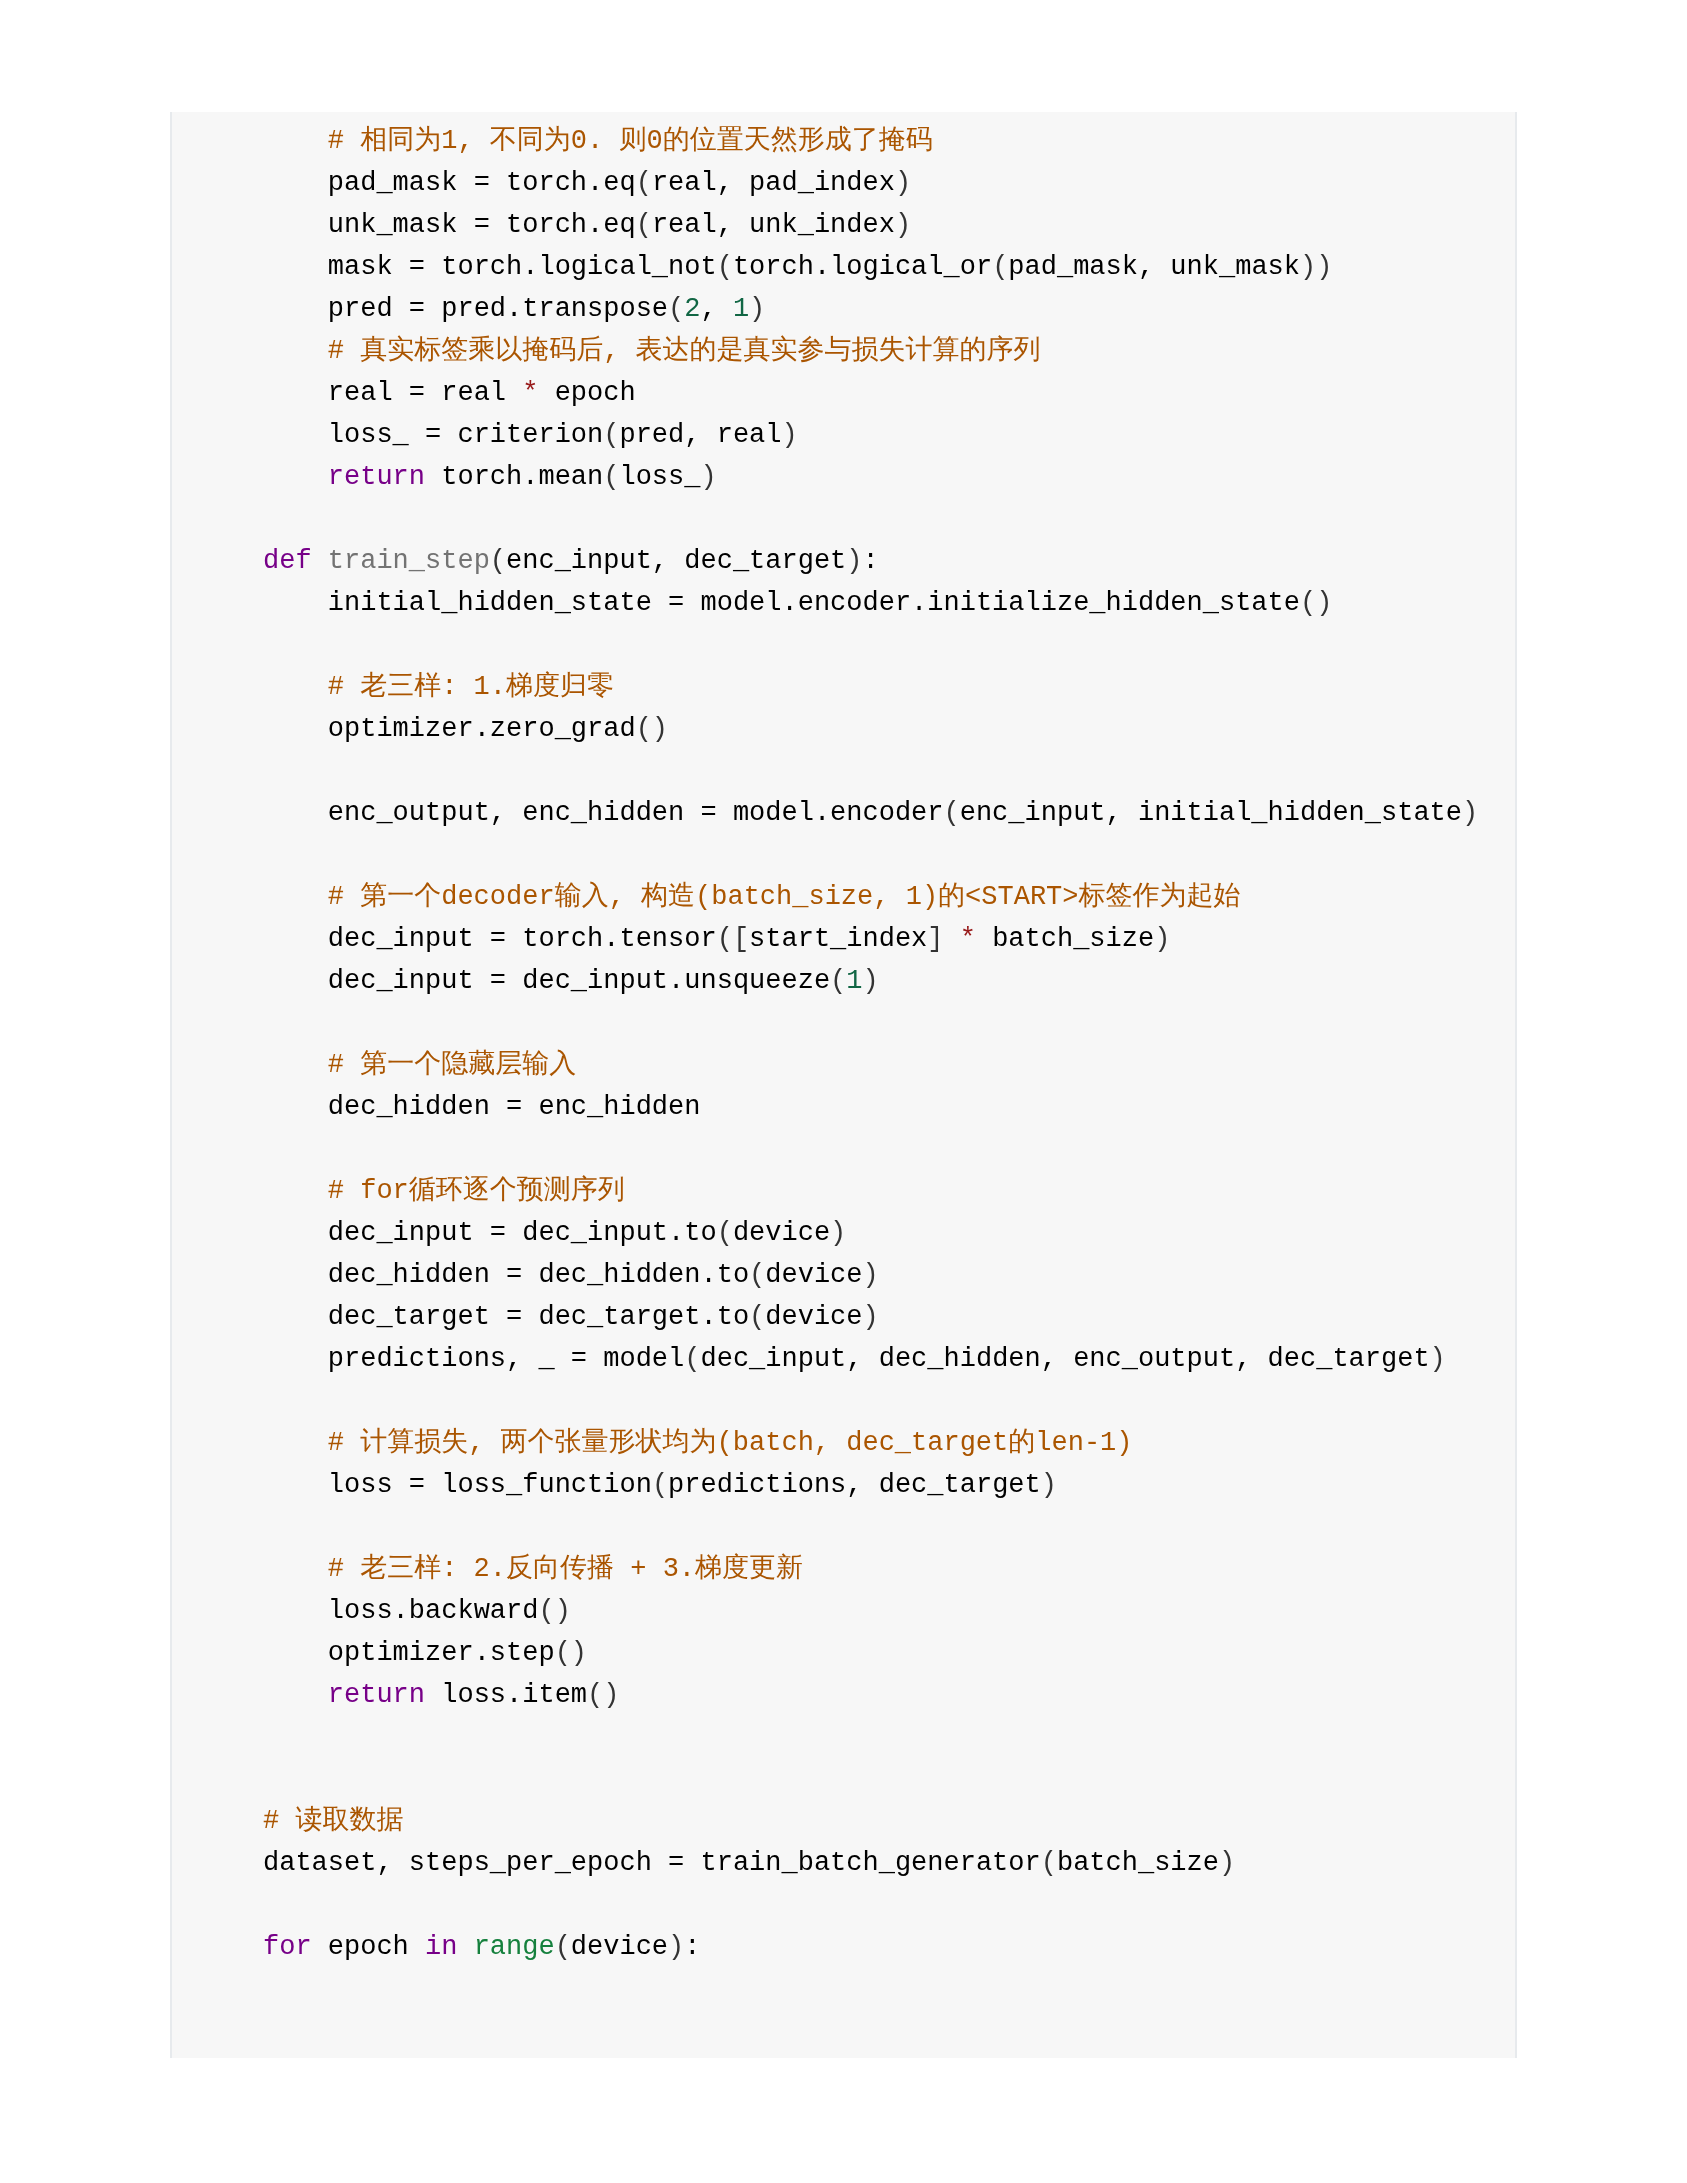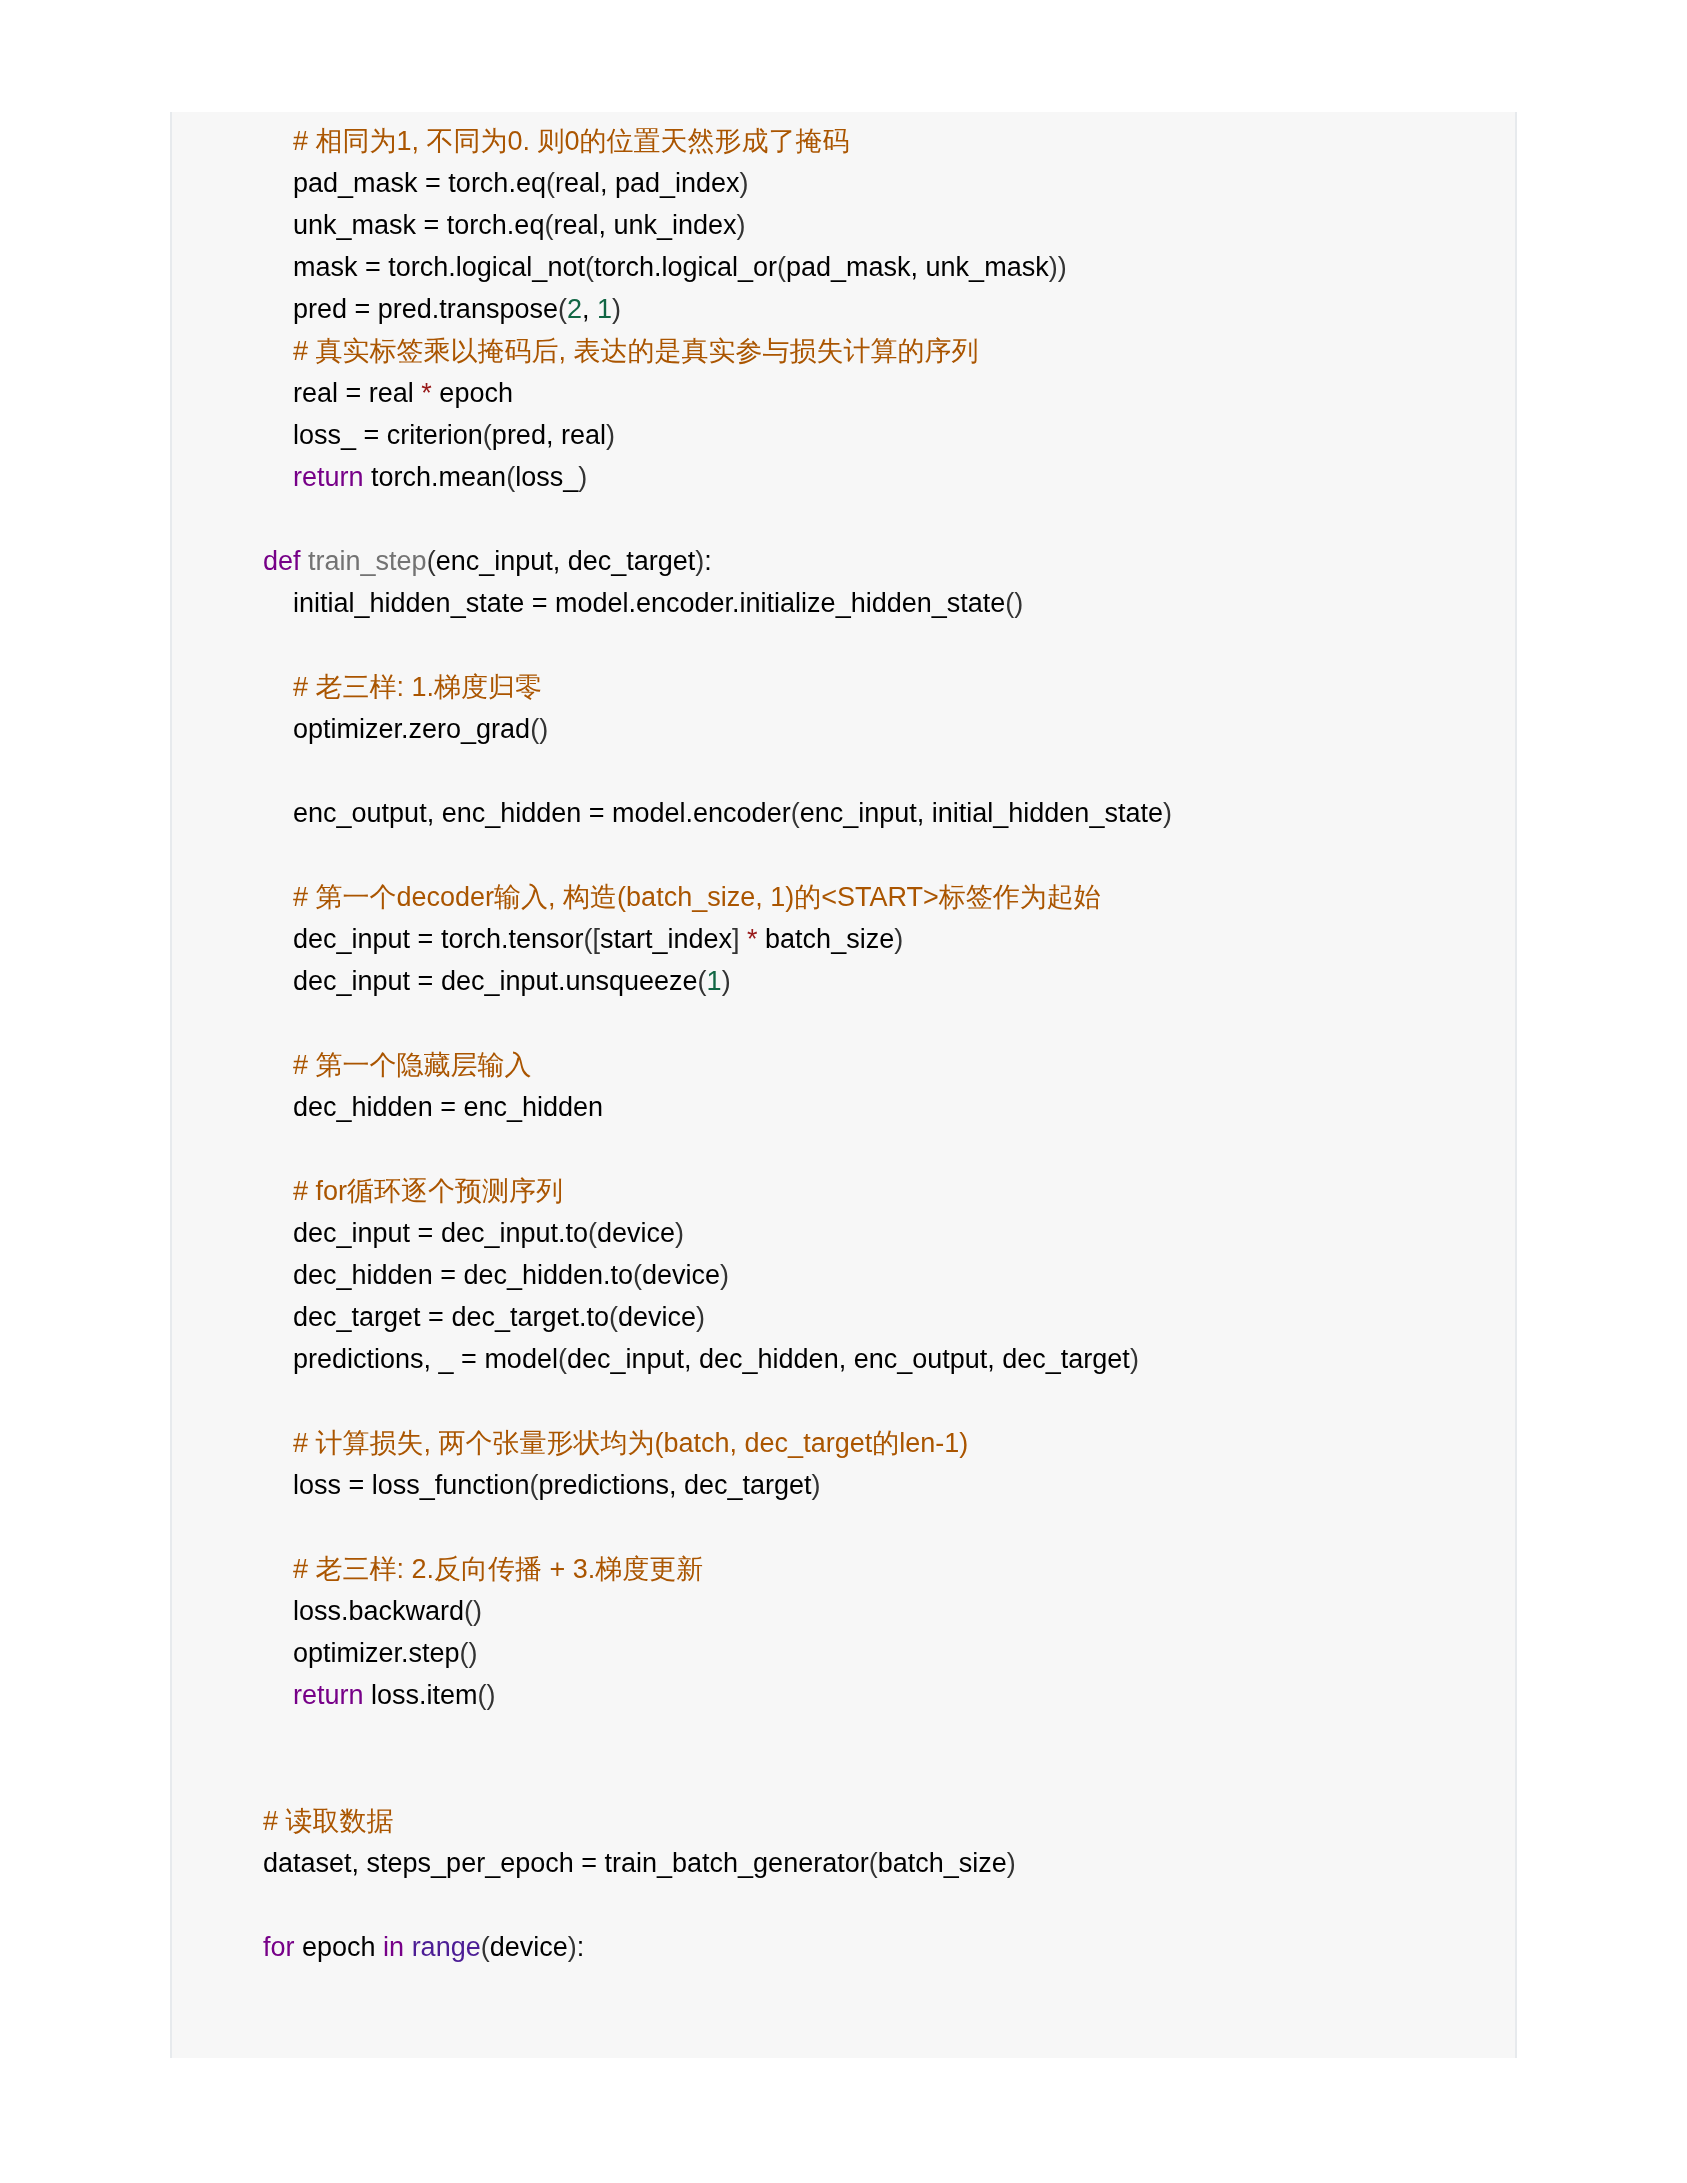--- a/index.html
+++ b/index.html
@@ -29,28 +29,28 @@
     left: 91px;
     top: 7.7px;
     margin: 0;
     padding: 0;
     list-style: none;
   }
   .line {
     height: 42px;
     line-height: 42px;
     white-space: pre;
-    font-family: Liberation Sans, sans-serif;
+    font-family: Liberation Mono, monospace;
     font-size: 27px;
     color: #000000;
   }
   .tok-comment { color: #aa5500; }
   .tok-keyword { color: #770088; }
   .tok-def { color: #737373; }
-  .tok-builtin { color: #4c1d95; }
+  .tok-builtin { color: #15803d; }
   .tok-number { color: #116644; }
   .tok-operator { color: #981a1a; }
   .tok-bracket { color: #333333; }
   .tok-plain { color: #000000; }
 </style>
 </head>
 <body>
 
 <div class="code-block">
   <ul class="code-lines" id="code-lines">

